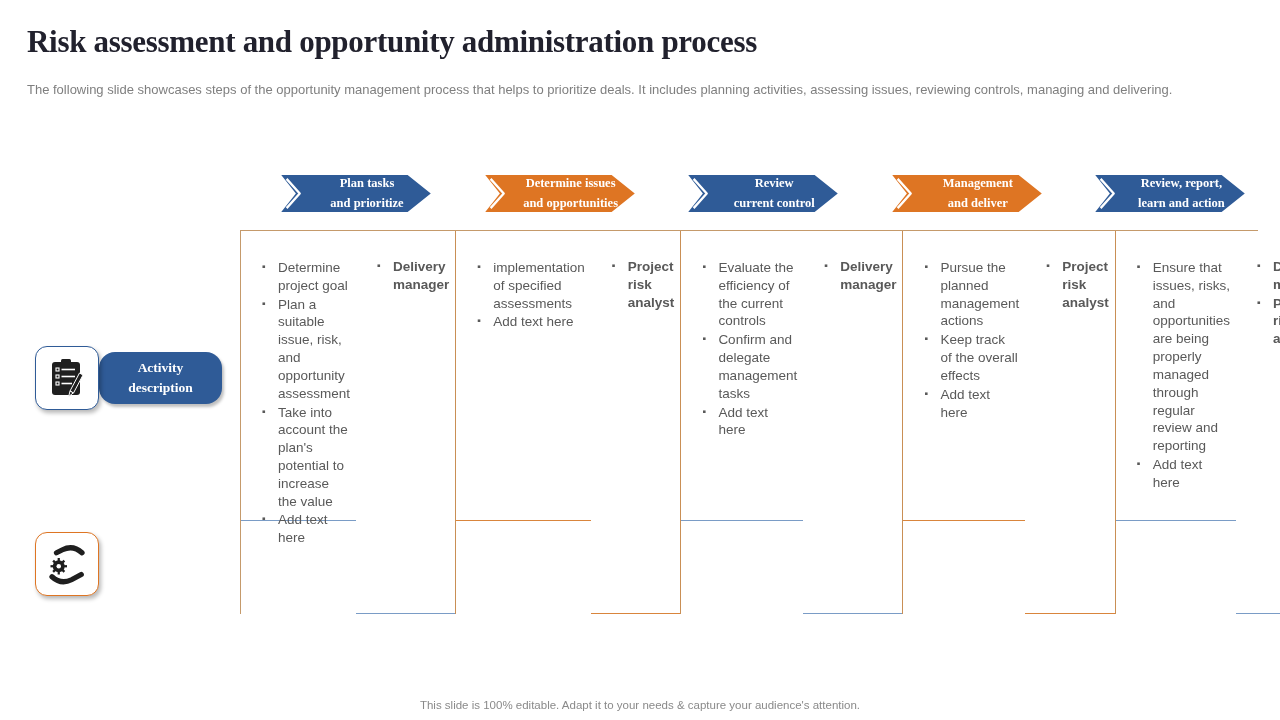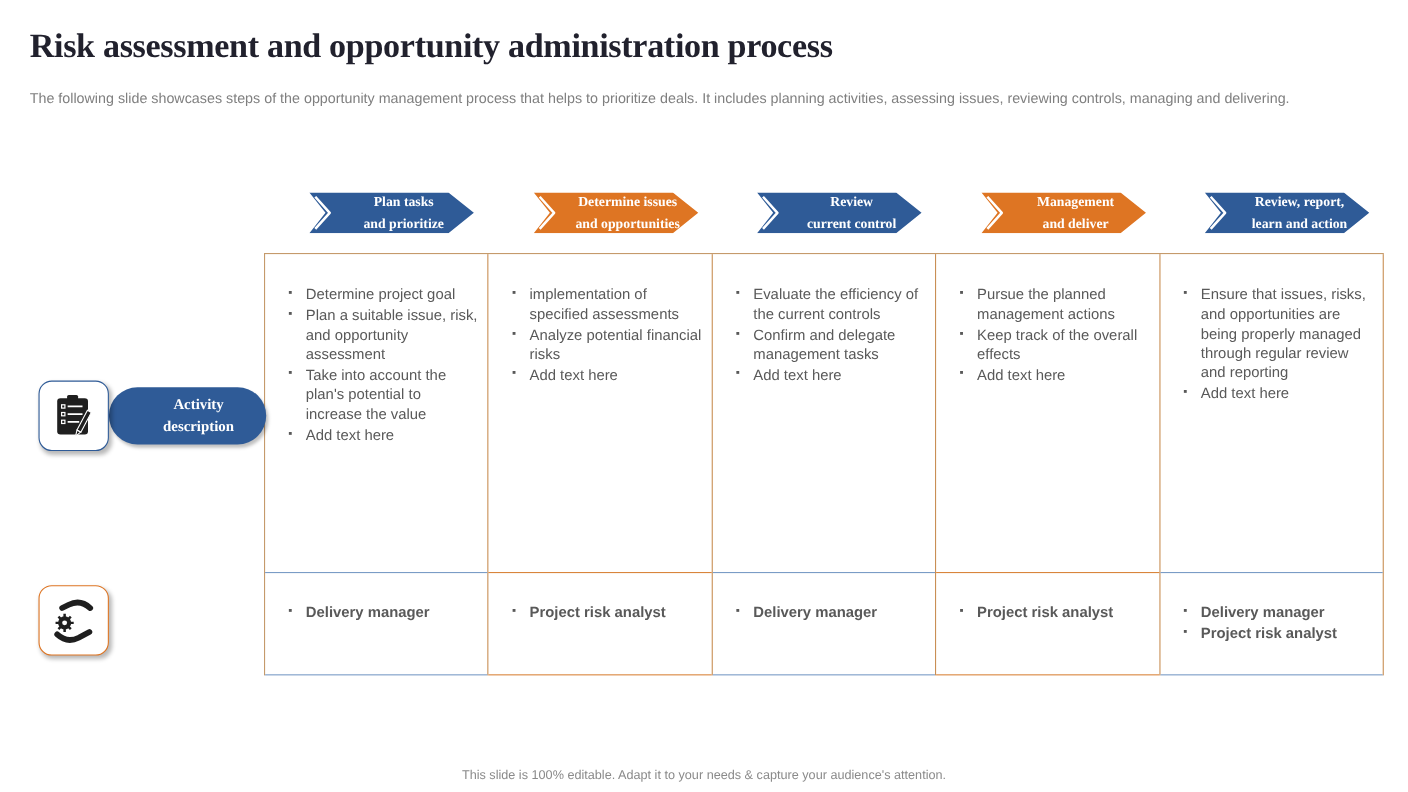--- a/index.html
+++ b/index.html
@@ -42,21 +42,21 @@
     font-family:"Liberation Serif",serif;font-weight:700;font-size:12.5px;line-height:1.55;
   }
 
   
   .process-table{
     position:absolute;left:240px;top:230px;width:1018px;height:384px;
     display:flex;box-sizing:border-box;
     border-top:1px solid var(--border-tan);
     border-left:1px solid var(--border-tan);
   }
-  .col{flex:1;display:flex;flex-direction:column;border-right:1px solid var(--border-vert);box-sizing:border-box;}
+  .col{flex:1;display:flex;flex-direction:row;border-right:1px solid var(--border-vert);box-sizing:border-box;}
   .cell{box-sizing:border-box;}
   .cell-activity{height:290px;padding:28px 6px 0 20px;border-bottom:1px solid;}
   .cell-resp{flex:1;padding:27px 6px 12px 20px;border-bottom:1px solid;font-weight:bold;}
   .col.blue-col .cell{border-bottom-color:var(--divider-blue);}
   .col.orange-col .cell{border-bottom-color:var(--divider-orange);}
 
   .cell ul{margin:0;padding:0;list-style:none;}
   .cell li{
     position:relative;padding-left:17px;margin-bottom:1px;
     font-size:13.5px;line-height:1.32;color:var(--body-text);
@@ -64,26 +64,25 @@
   .cell li::before{
     content:"▪";position:absolute;left:1px;top:1px;
     font-size:10.5px;color:var(--body-text);
   }
 
   
   .row-label-group{position:absolute;left:35px;width:187px;height:64px;}
   .row-label-group.r1{top:346px;}
   .row-label-group.r2{top:532px;}
   .label-pill{
-    position:absolute;left:64px;top:6px;width:123px;height:52px;border-radius:26px;
+    position:absolute;left:64px;top:6px;width:123px;height:52px;border-radius:16px;
     display:flex;flex-direction:column;align-items:center;justify-content:center;
     color:#fff;font-family:"Liberation Serif",serif;font-weight:700;
     font-size:13.5px;line-height:1.45;text-align:center;
     box-shadow:2px 3px 3px rgba(0,0,0,0.25);
-    padding-left:20px;
   }
   .label-pill.blue{background:var(--blue);}
   .label-pill.orange{background:var(--orange);}
   .icon-box{
     position:absolute;left:0;top:0;width:64px;height:64px;box-sizing:border-box;
     background:#fff;border-radius:12px;
     display:flex;align-items:center;justify-content:center;
     box-shadow:2px 3px 4px rgba(0,0,0,0.28);
   }
   .icon-box.blue{border:1.5px solid var(--blue);}
@@ -176,21 +175,20 @@
     <div class="cell cell-resp">
       <ul>
           <li>Delivery manager</li>
         </ul>
     </div>
   </div>
   <div class="col orange-col">
     <div class="cell cell-activity">
       <ul>
           <li>implementation of specified assessments</li>
-          <li>Analyze potential financial risks</li>
           <li>Add text here</li>
         </ul>
     </div>
     <div class="cell cell-resp">
       <ul>
           <li>Project risk analyst</li>
         </ul>
     </div>
   </div>
   <div class="col blue-col">

